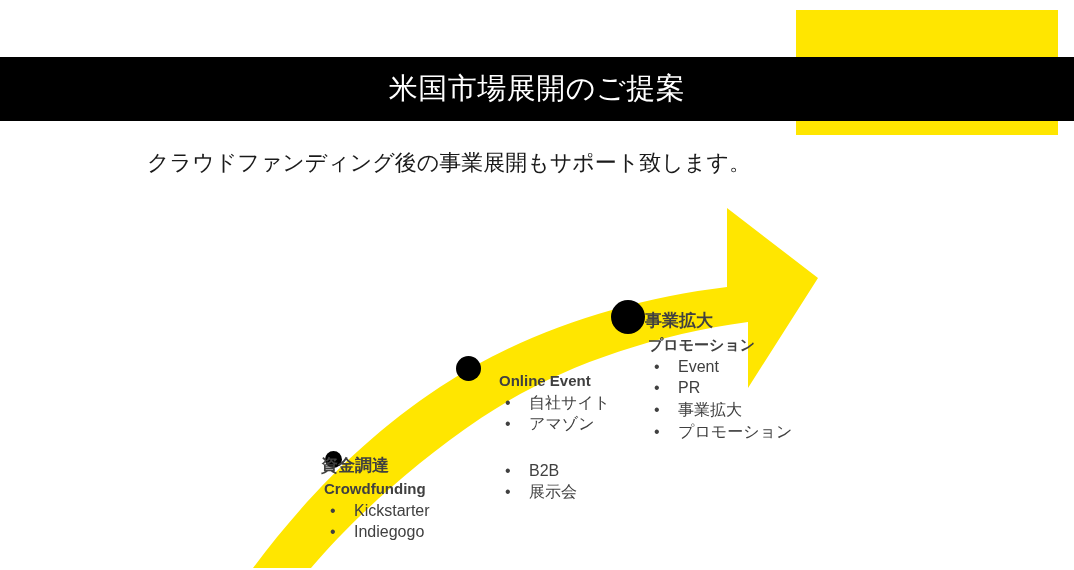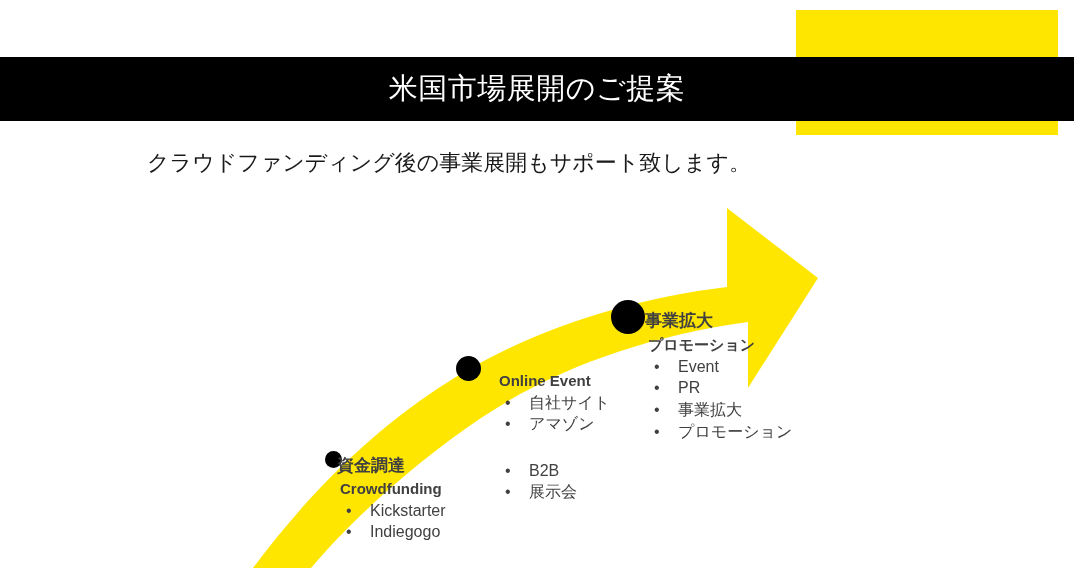--- a/index.html
+++ b/index.html
@@ -110,21 +110,21 @@
   }
   .m-list li .bullet {
     position: absolute;
     left: 6px;
     top: 0;
     font-size: 16px;
     line-height: 1.35;
   }
 
   
-  .group-1 { left: 337px; top: 455px; }
+  .group-1 { left: 321px; top: 455px; }
   .group-1 .m-sub { margin-top: 3px; margin-left: 3px; }
   .group-1 .m-list { margin-top: 1px; margin-left: 3px; }
 
   
   .group-2 { left: 489px; top: 367px; }
   .group-2 .m-sub { margin-top: 4px; margin-left: 10px; }
   .group-2 .m-list { margin-top: 1px; margin-left: 10px; }
   .group-2 .block-gap { height: 24px; }
 
   

